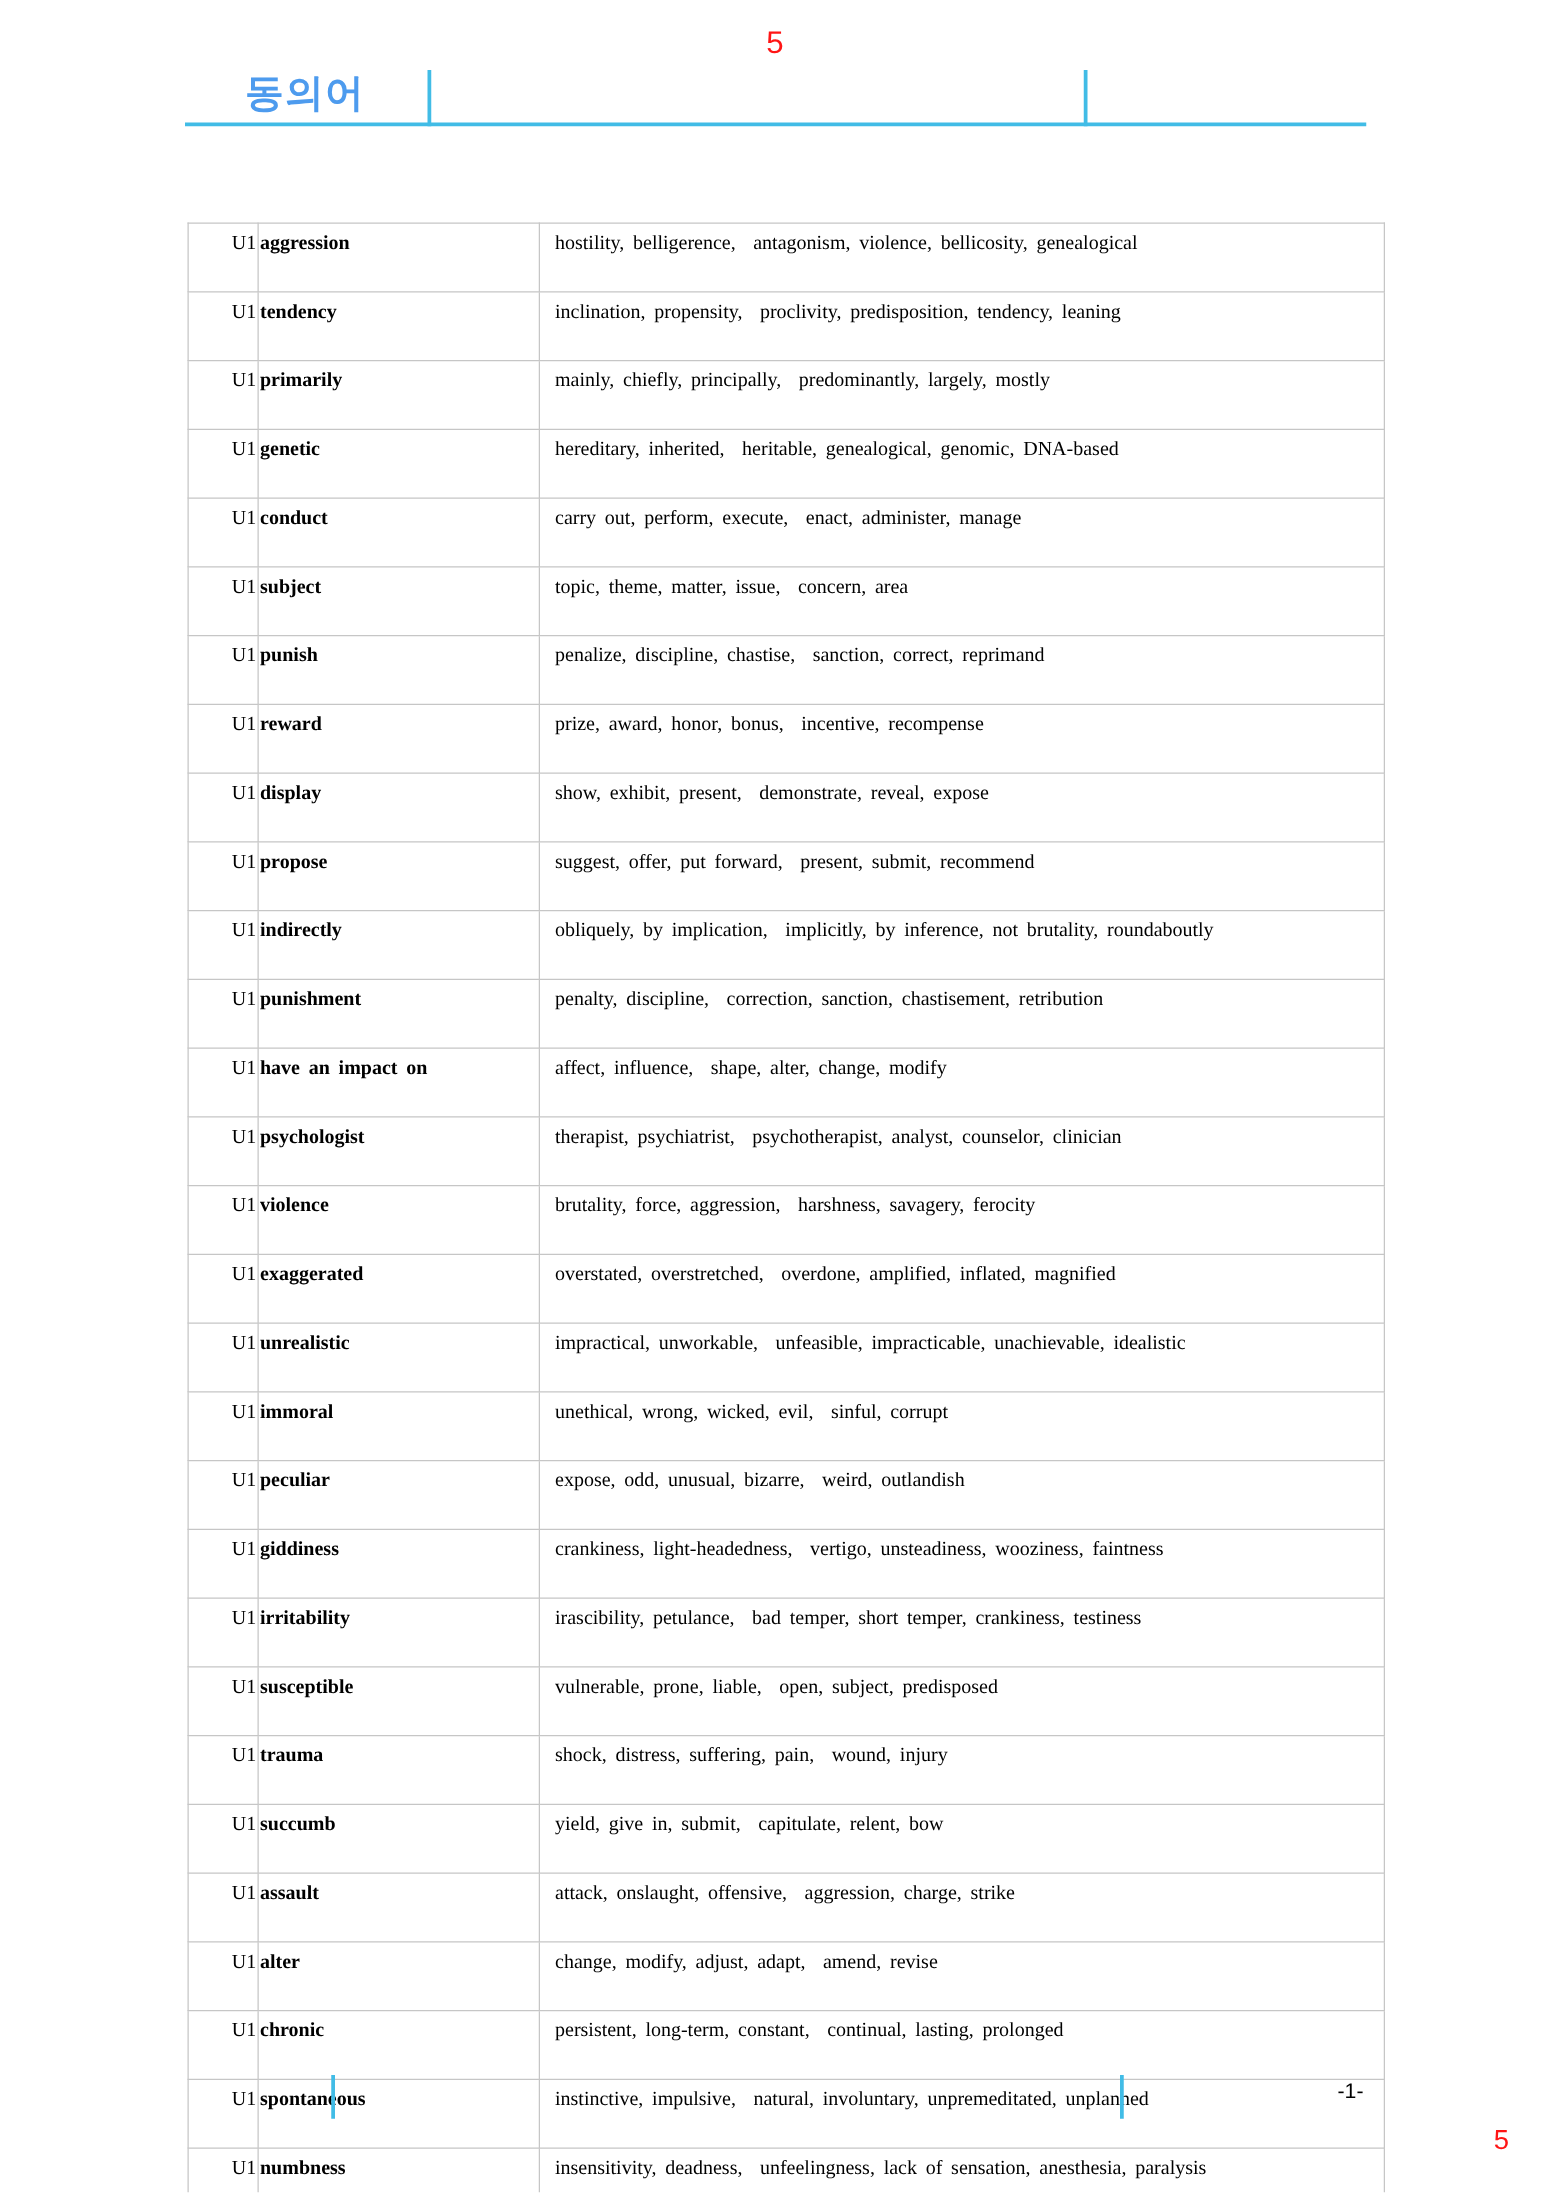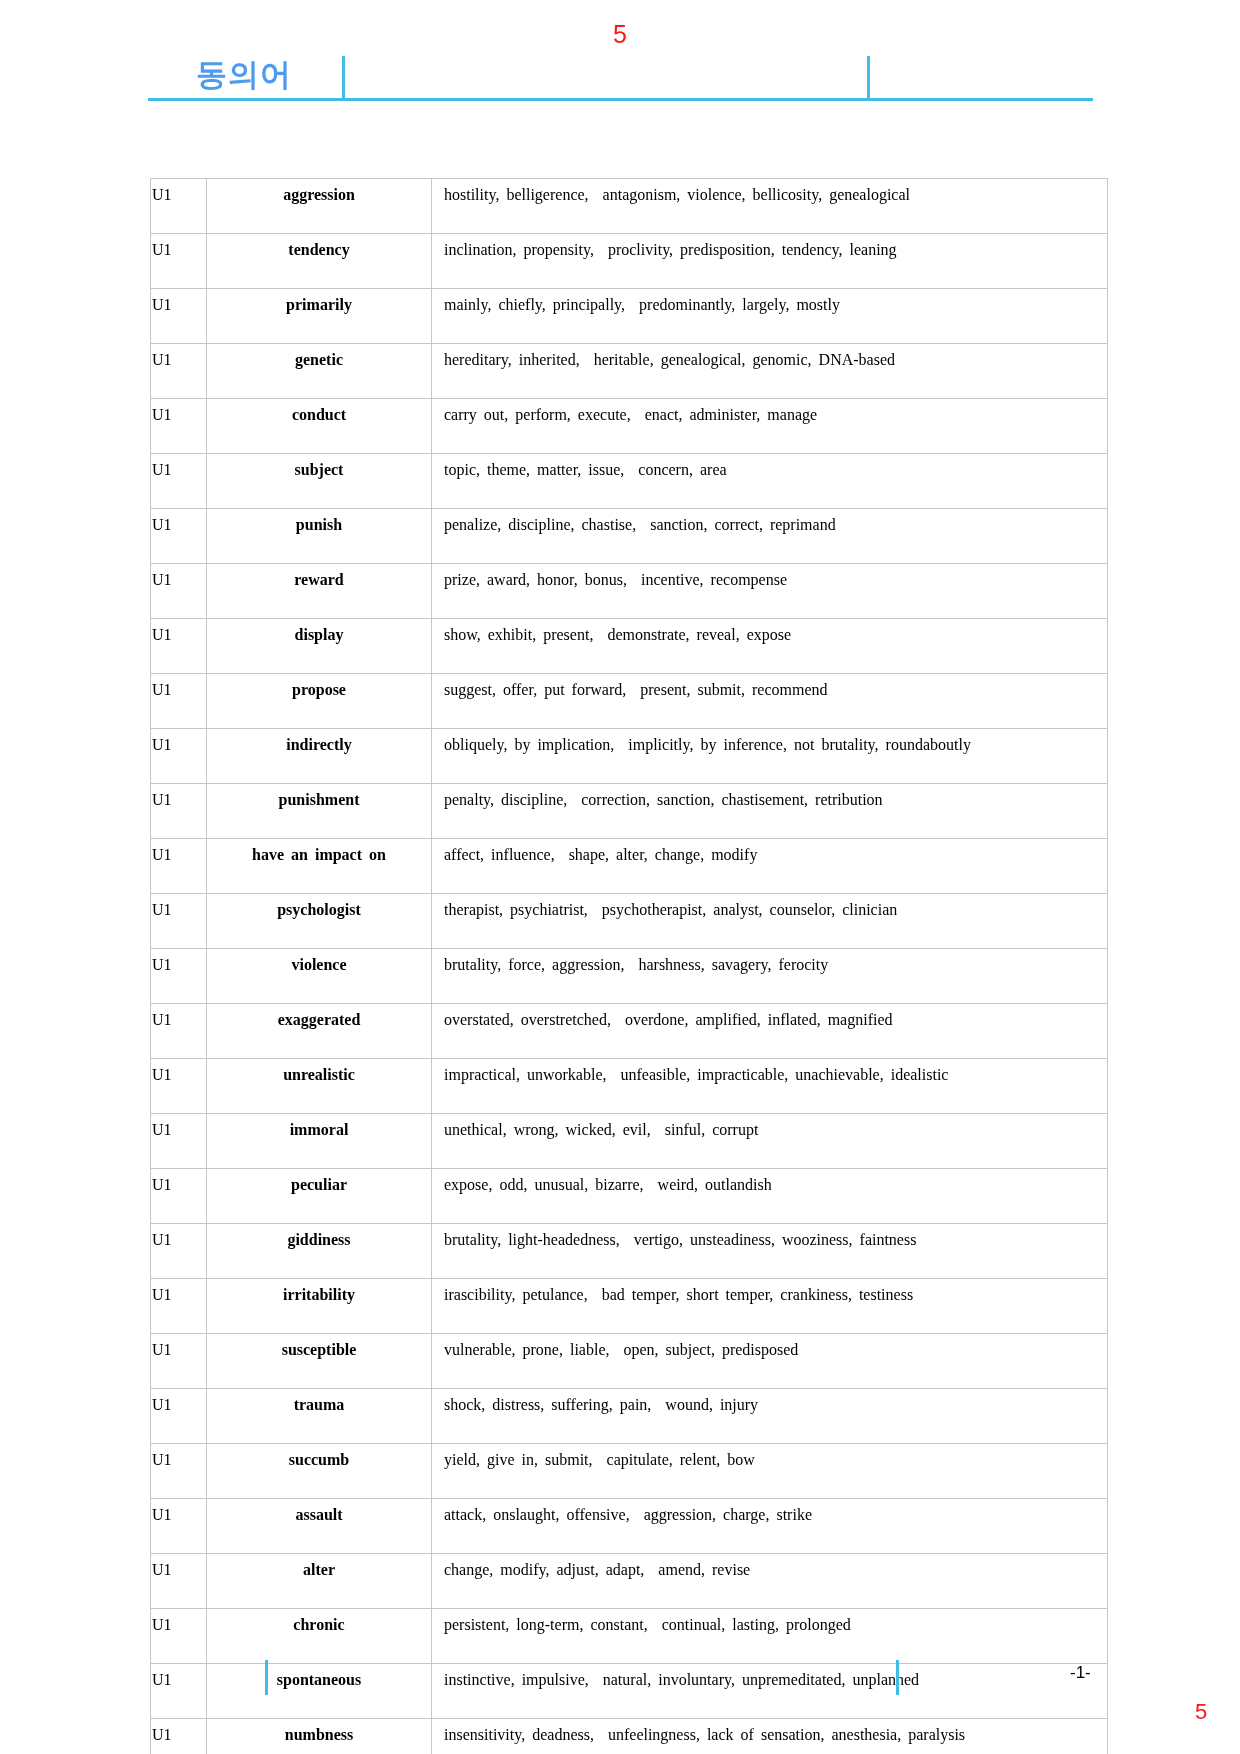--- a/index.html
+++ b/index.html
@@ -41,22 +41,22 @@
     border-collapse:collapse;table-layout:fixed;
   }
   table.syn td{
     border:1px solid #c6c6c6;
     vertical-align:top;
     height:47px;
     padding-top:6px;
     font-size:16px;
     line-height:20px;
   }
-  td.c-unit{width:53px;text-align:left;font-size:15px;padding-top:7px;}
-  td.c-word{width:222px;font-weight:bold;word-spacing:3px;text-align:center;}
+  td.c-unit{width:53px;text-align:right;font-size:15px;padding-top:7px;}
+  td.c-word{width:222px;font-weight:bold;word-spacing:3px;}
   td.c-syn{width:655px;padding-left:12px;padding-right:8px;
            word-spacing:3px;white-space:pre-wrap;}
   
   .ftr-vbar{position:absolute;width:3px;height:35px;top:1660px;}
   .ftr-vbar.b1{left:265px;}
   .ftr-vbar.b2{left:896px;}
   .bottom-pageno{
     position:absolute;left:1070px;top:1663px;
     font-family:"Liberation Sans","DejaVu Sans",sans-serif;
     font-size:17px;
@@ -172,21 +172,21 @@
           <td class="c-syn" style="border-color: rgb(198, 198, 198);">unethical, wrong, wicked, evil,  sinful, corrupt</td>
         </tr>
         <tr>
           <td class="c-unit" style="border-color: rgb(198, 198, 198);">U1</td>
           <td class="c-word" style="border-color: rgb(198, 198, 198);">peculiar</td>
           <td class="c-syn" style="border-color: rgb(198, 198, 198);">expose, odd, unusual, bizarre,  weird, outlandish</td>
         </tr>
         <tr>
           <td class="c-unit" style="border-color: rgb(198, 198, 198);">U1</td>
           <td class="c-word" style="border-color: rgb(198, 198, 198);">giddiness</td>
-          <td class="c-syn" style="border-color: rgb(198, 198, 198);">brutality, light-headedness,  vertigo, unsteadiness, wooziness, faintness</td>
+          <td class="c-syn" style="border-color: rgb(198, 198, 198);">crankiness, light-headedness,  vertigo, unsteadiness, wooziness, faintness</td>
         </tr>
         <tr>
           <td class="c-unit" style="border-color: rgb(198, 198, 198);">U1</td>
           <td class="c-word" style="border-color: rgb(198, 198, 198);">irritability</td>
           <td class="c-syn" style="border-color: rgb(198, 198, 198);">irascibility, petulance,  bad temper, short temper, crankiness, testiness</td>
         </tr>
         <tr>
           <td class="c-unit" style="border-color: rgb(198, 198, 198);">U1</td>
           <td class="c-word" style="border-color: rgb(198, 198, 198);">susceptible</td>
           <td class="c-syn" style="border-color: rgb(198, 198, 198);">vulnerable, prone, liable,  open, subject, predisposed</td>

